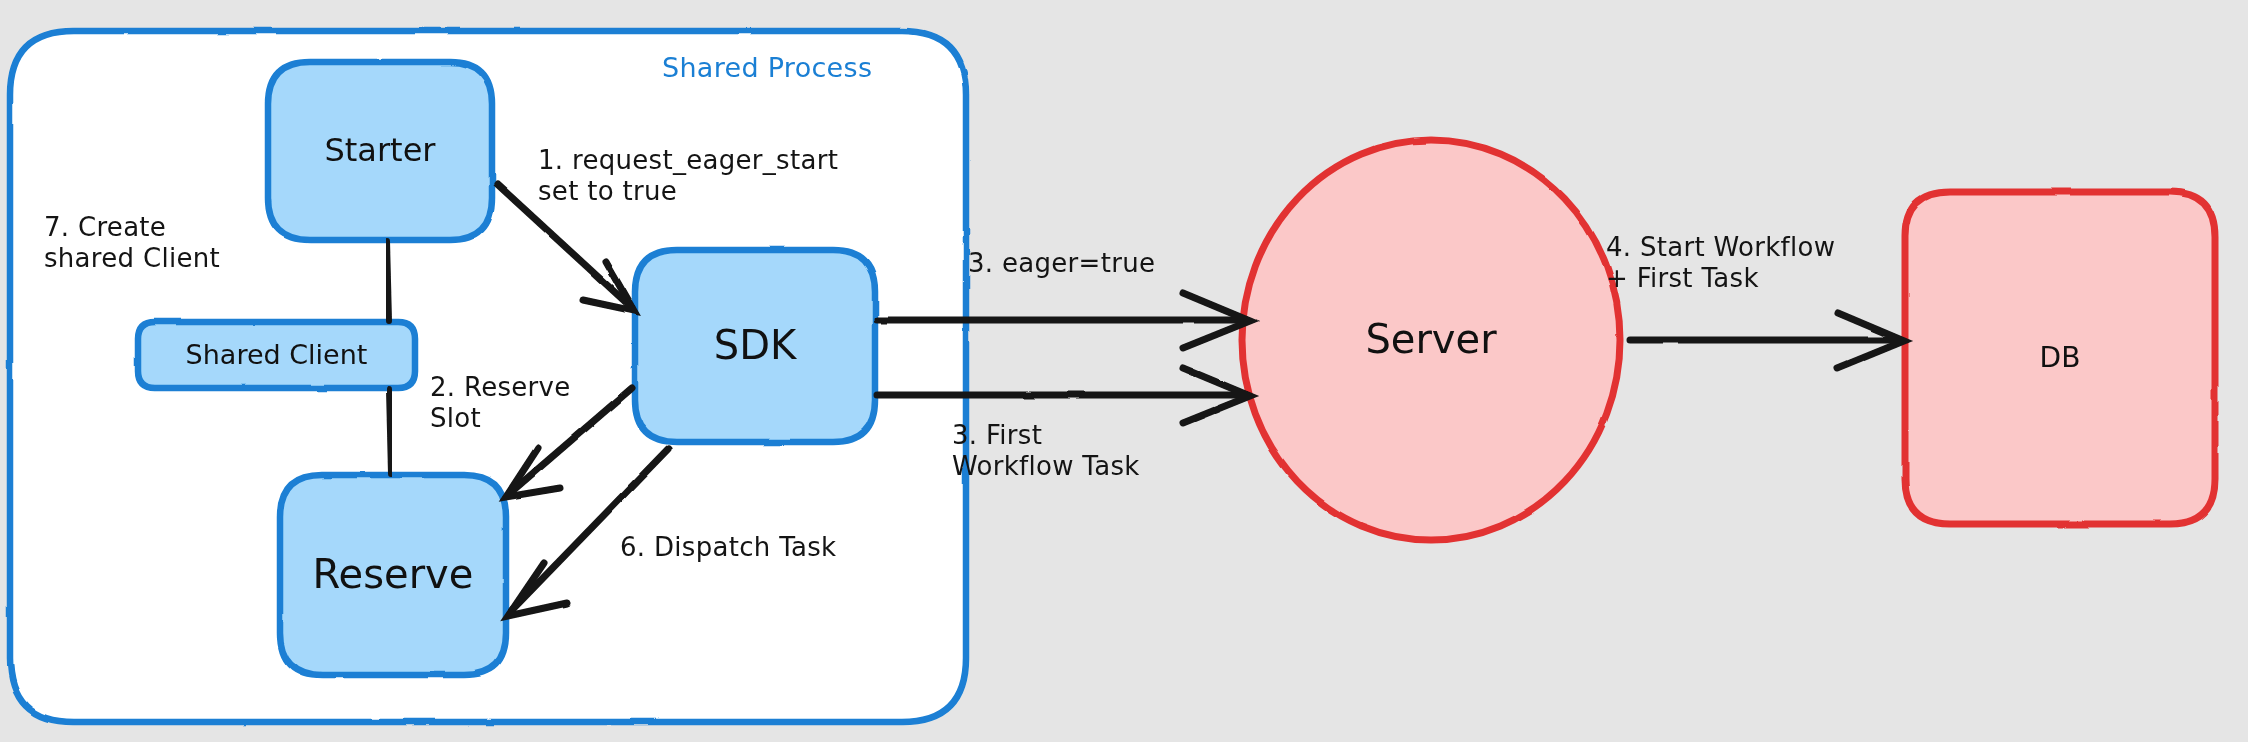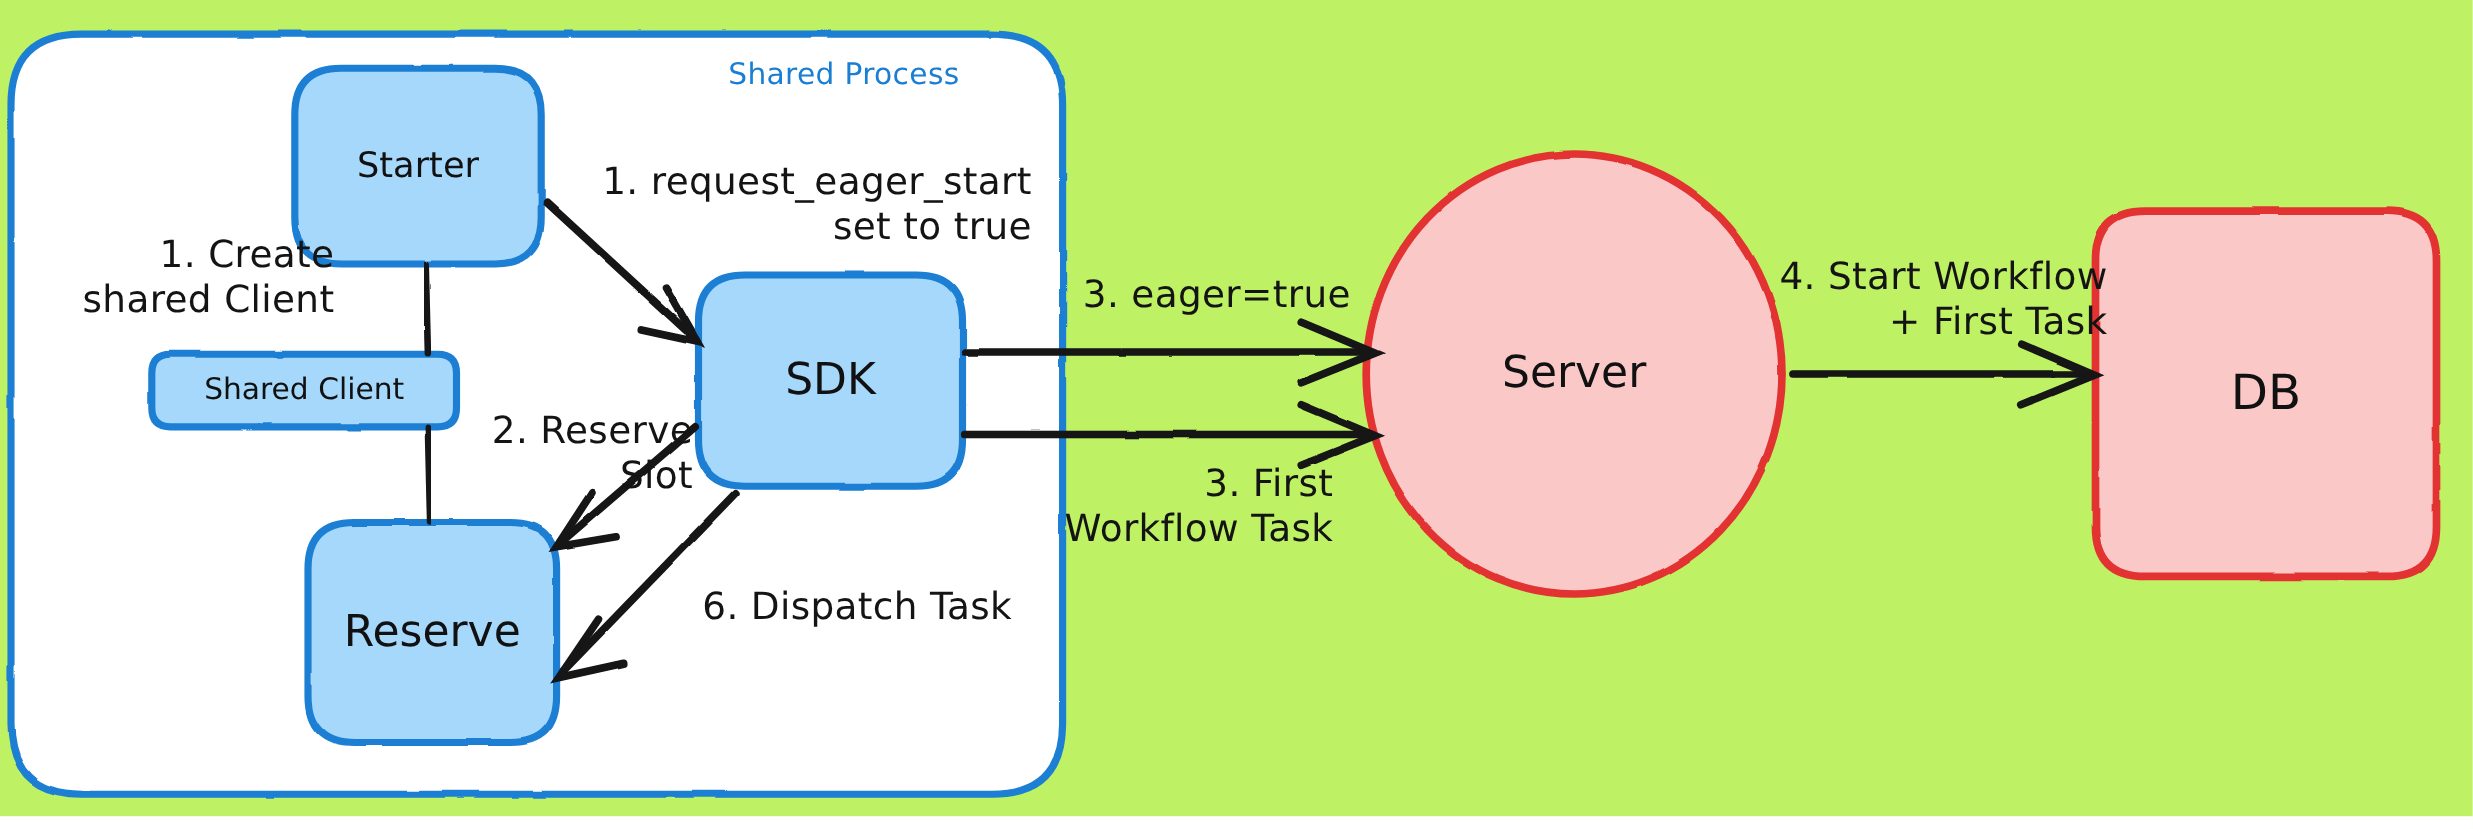--- a/index.html
+++ b/index.html
@@ -1,52 +1,52 @@
 <!DOCTYPE html>
 <html><head>
 <meta charset="utf-8">
 <style>
   html,body{margin:0;padding:0;background:#ffffff;}
   body{width:2248px;height:754px;overflow:hidden;font-family:"DejaVu Sans",sans-serif;}
-  #stage{position:relative;width:2248px;height:742px;background:#bef264;}
+  #stage{position:relative;width:2248px;height:742px;background:#e5e5e5;}
   svg.layer{position:absolute;left:0;top:0;width:2248px;height:754px;}
 
   .node-label{
     position:absolute;
     display:flex;align-items:center;justify-content:center;
     text-align:center;
     font-family:"DejaVu Sans",sans-serif;
     color:#111111;
     pointer-events:none;
     white-space:pre-line;
     line-height:1.18;
   }
   .ann{
     position:absolute;
     font-family:"DejaVu Sans",sans-serif;
     color:#141414;
-    text-align:right;
+    text-align:left;
     white-space:pre-line;
     line-height:1.2;
-    font-size:34px;
+    font-size:26px;
     letter-spacing:.3px;
   }
   .group-title{
     position:absolute;
     color:#1a7fd4;
     font-size:27px;
     font-family:"DejaVu Sans",sans-serif;
     letter-spacing:.3px;
   }
   .lbl-starter{left:268px;top:62px;width:224px;height:178px;font-size:32px;}
   .lbl-sdk{left:635px;top:250px;width:240px;height:192px;font-size:40px;}
   .lbl-worker{left:280px;top:475px;width:226px;height:200px;font-size:40px;}
   .lbl-sharedclient{left:138px;top:322px;width:277px;height:66px;font-size:27px;}
   .lbl-server{left:1243px;top:140px;width:376px;height:400px;font-size:40px;}
-  .lbl-db{left:1905px;top:192px;width:310px;height:332px;font-size:44px;}
+  .lbl-db{left:1905px;top:192px;width:310px;height:332px;font-size:28px;}
 
   .a-create{left:44px;top:212px;width:260px;}
   .a-eagerstart{left:538px;top:145px;width:400px;}
   .a-reserve{left:430px;top:372px;width:200px;}
   .a-dispatch{left:620px;top:532px;width:300px;}
   .a-eagertrue{left:968px;top:248px;width:260px;}
   .a-firsttask{left:952px;top:420px;width:260px;}
   .a-startwf{left:1606px;top:232px;width:310px;}
   .t-shared{left:662px;top:52px;}
 </style>
@@ -129,21 +129,21 @@
 
   <div class="group-title t-shared">Shared Process</div>
 
   <div class="node-label lbl-starter">Starter</div>
   <div class="node-label lbl-sharedclient">Shared Client</div>
   <div class="node-label lbl-worker">Reserve</div>
   <div class="node-label lbl-sdk">SDK</div>
   <div class="node-label lbl-server">Server</div>
   <div class="node-label lbl-db">DB</div>
 
-  <div class="ann a-create">1. Create
+  <div class="ann a-create">7. Create
 shared Client</div>
   <div class="ann a-eagerstart">1. request_eager_start
 set to true</div>
   <div class="ann a-reserve">2. Reserve
 Slot</div>
   <div class="ann a-dispatch">6. Dispatch Task</div>
   <div class="ann a-eagertrue">3. eager=true</div>
   <div class="ann a-firsttask">3. First
 Workflow Task</div>
   <div class="ann a-startwf">4. Start Workflow

